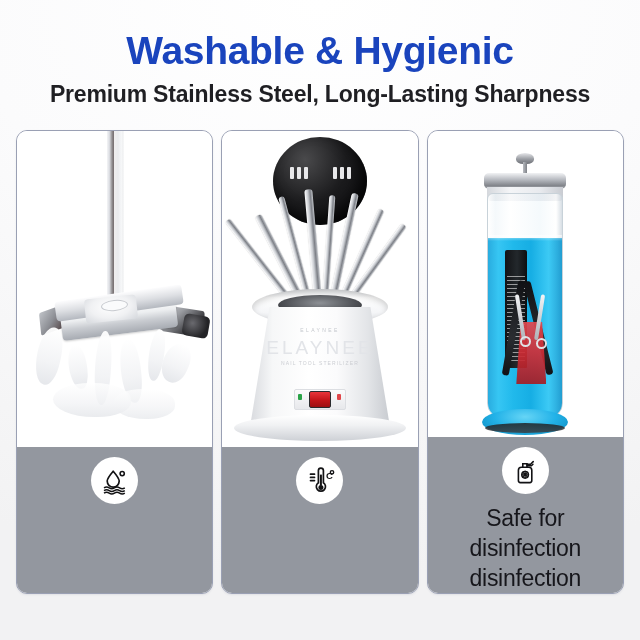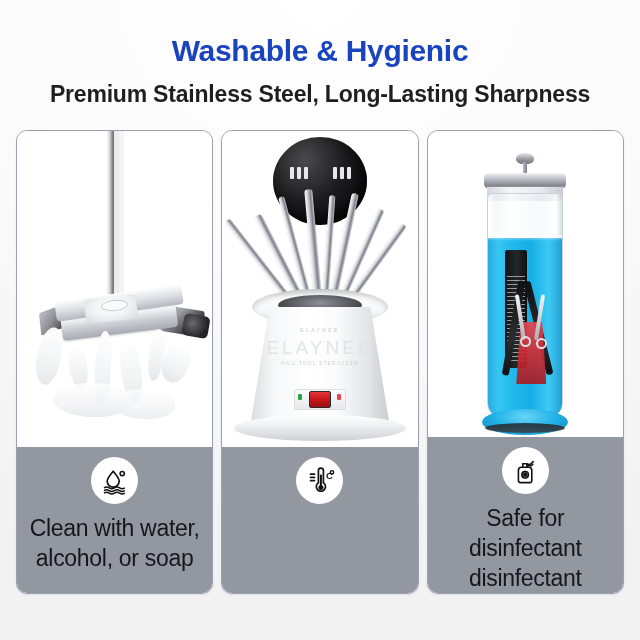--- a/index.html
+++ b/index.html
@@ -19,21 +19,21 @@
   }
 
   
   .header {
     width: 640px;
     padding-top: 30px;
     text-align: center;
   }
 
   .title {
-    font-size: 30px;
+    font-size: 39px;
     font-weight: bold;
     color: #1a44bd;
     letter-spacing: -0.3px;
     line-height: 42px;
   }
 
   .subtitle {
     margin-top: 8px;
     font-size: 23px;
     font-weight: bold;
@@ -417,21 +417,20 @@
     <div class="caption">
       <div class="icon-badge">
         <svg class="ico" width="30" height="30" viewBox="0 0 30 30" aria-hidden="true">
           <path d="M13.2 5.2 C9.6 9.4 7.2 12.4 7.2 15.1 a6 6 0 0 0 12 0 c0-2.7-2.4-5.7-6-9.9z" fill="none" stroke="#121214" stroke-width="1.7" stroke-linejoin="round"></path>
           <circle cx="22.2" cy="7.6" r="2.1" fill="none" stroke="#121214" stroke-width="1.6"></circle>
           <path d="M4 21.8 q2.6-1.7 5.2 0 t5.2 0 t5.2 0 t5.2 0" fill="none" stroke="#121214" stroke-width="1.5"></path>
           <path d="M4 24.6 q2.6-1.7 5.2 0 t5.2 0 t5.2 0 t5.2 0" fill="none" stroke="#121214" stroke-width="1.5"></path>
           <path d="M4 27.2 q2.6-1.7 5.2 0 t5.2 0 t5.2 0 t5.2 0" fill="none" stroke="#121214" stroke-width="1.5"></path>
         </svg>
       </div>
-      <div class="caption-text">Clean with water, alcohol, or soap</div>
     </div>
   </div>
 
   <div class="card">
     <div class="photo">
       <div class="ster">
         <div class="ster-lid">
           <div class="vent" style="left:17px"></div>
           <div class="vent" style="left:24px"></div>
           <div class="vent" style="left:31px"></div>
@@ -504,17 +503,17 @@
       <div class="icon-badge">
         <svg class="ico" width="30" height="30" viewBox="0 0 30 30" aria-hidden="true">
           <path d="M11.4 11.2 h7.4 a3 3 0 0 1 3 3 v10.4 a2 2 0 0 1 -2 2 h-9.4 a2 2 0 0 1 -2 -2 v-10.4 a3 3 0 0 1 3 -3 z" fill="none" stroke="#121214" stroke-width="1.6"></path>
           <path d="M12.8 11.2 v-3.4 h4.2 v3.4" fill="none" stroke="#121214" stroke-width="1.6"></path>
           <path d="M17 8.2 h3.6 l2.6 -2.6" fill="none" stroke="#121214" stroke-width="1.6" stroke-linecap="round"></path>
           <path d="M17 9.8 l4.4 0 l1.6 -1.6" fill="none" stroke="#121214" stroke-width="1.4" stroke-linecap="round"></path>
           <circle cx="15.1" cy="18.8" r="3.3" fill="none" stroke="#121214" stroke-width="1.5"></circle>
           <path d="M15.1 15.2 v7.2 M11.6 18.8 h7 M12.7 16.4 l4.8 4.8 M17.5 16.4 l-4.8 4.8" stroke="#121214" stroke-width="1.2" stroke-linecap="round"></path>
         </svg>
       </div>
-      <div class="caption-text">Safe for disinfectant disinfectant</div>
+      <div class="caption-text">Safe for disinfection disinfection</div>
     </div>
   </div>
 
 </div>
 
 </body></html>

